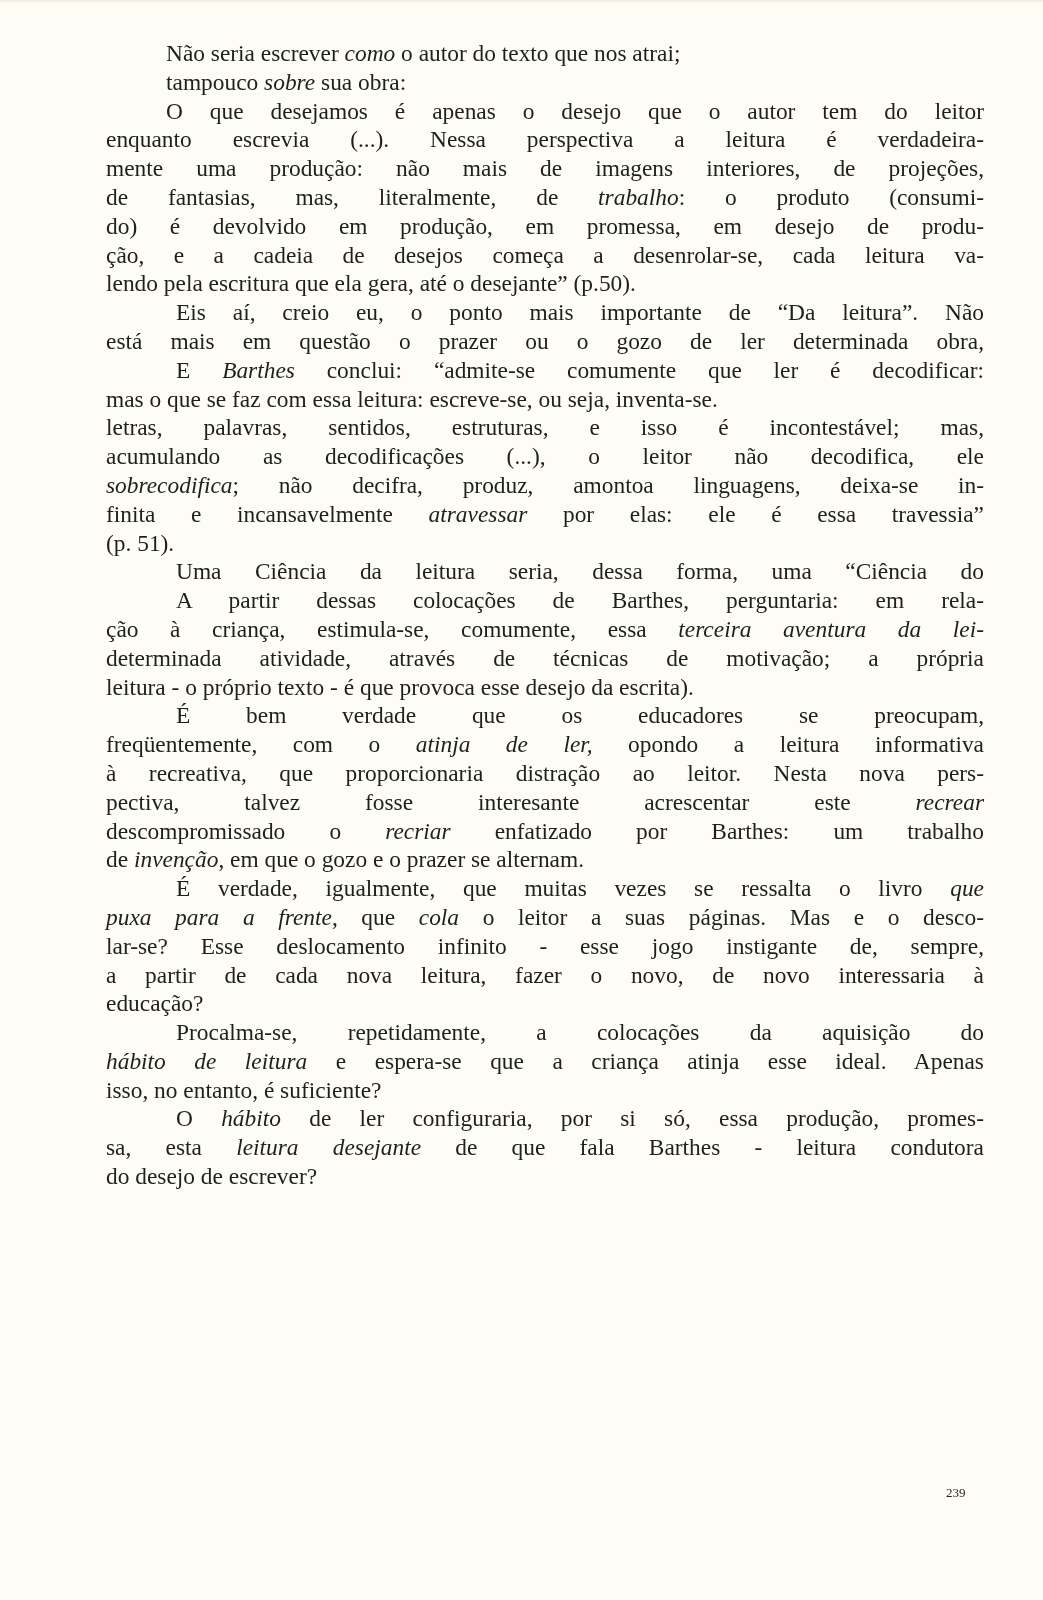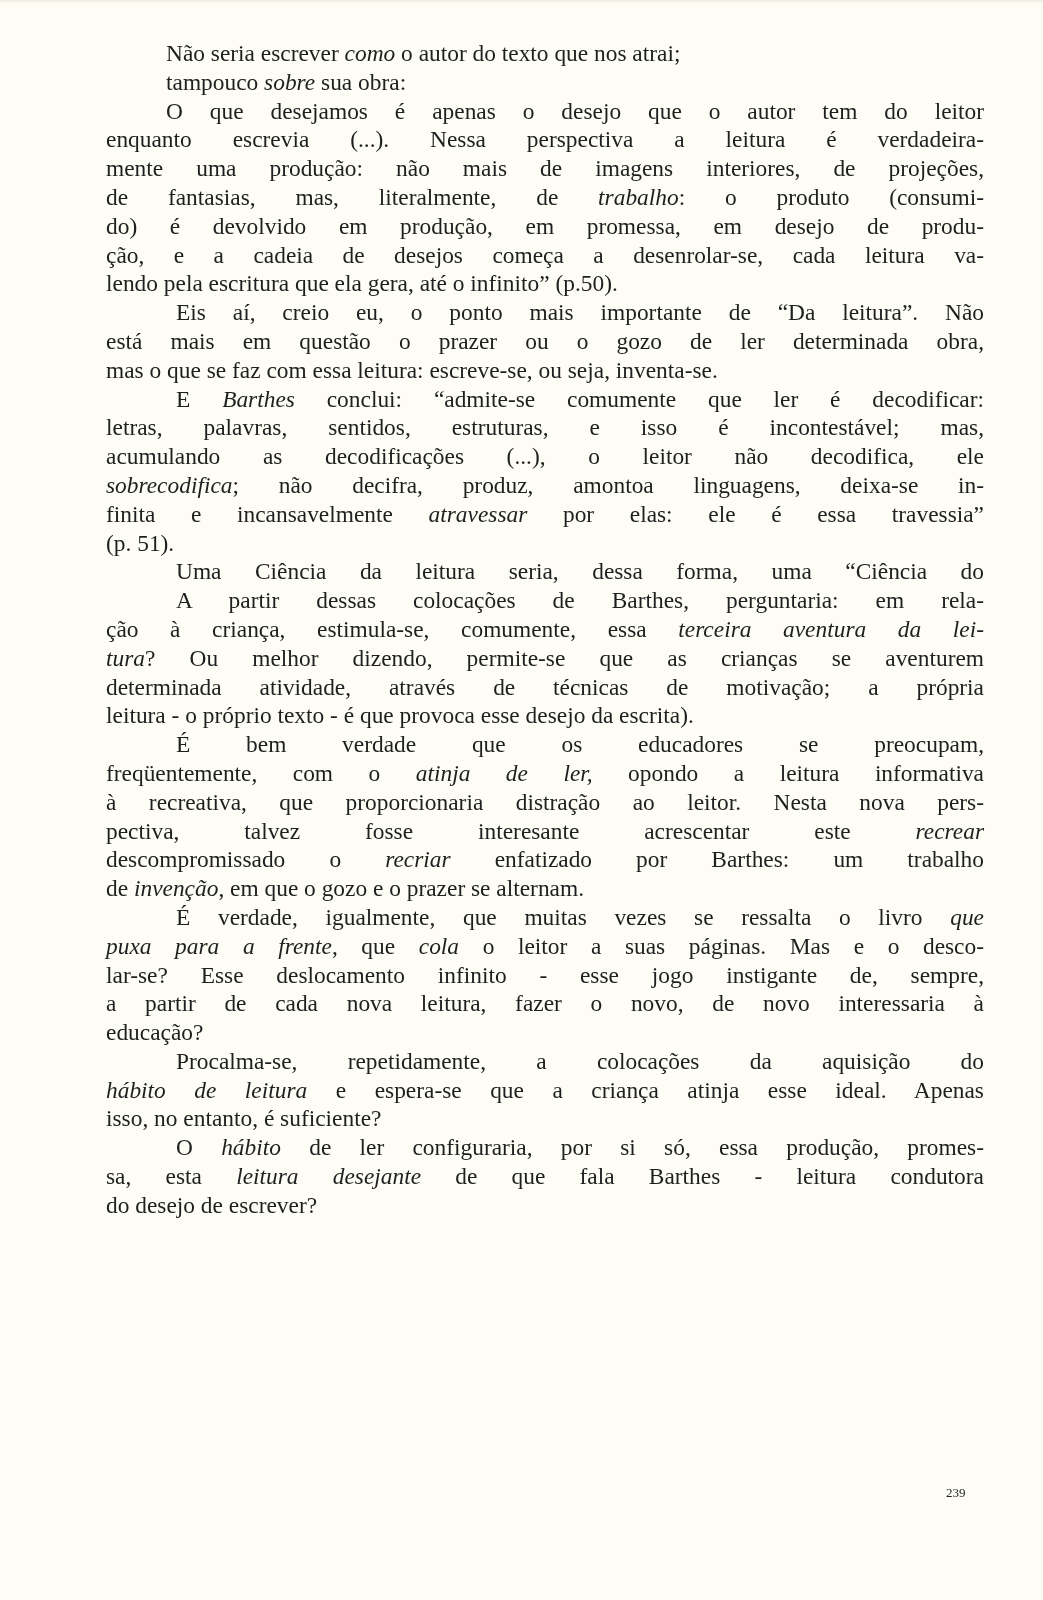--- a/index.html
+++ b/index.html
@@ -59,34 +59,33 @@
 
 <div class="page" id="page-body">
     <div class="line qline"><span>Não seria escrever </span><em>como</em><span>  o autor do texto que nos atrai;</span></div>
     <div class="line qline last"><span>tampouco </span><em>sobre</em><span>  sua obra:</span></div>
     <div class="line ind1"><span>O que desejamos é apenas  o desejo que o autor tem  do leitor</span></div>
     <div class="line "><span>enquanto escrevia (...). Nessa perspectiva a  leitura é verdadeira-</span></div>
     <div class="line "><span>mente uma produção: não mais de imagens interiores, de projeções,</span></div>
     <div class="line "><span>de fantasias, mas,  literalmente, de </span><em>trabalho</em><span>: o produto (consumi-</span></div>
     <div class="line "><span>do) é devolvido em produção, em promessa, em desejo de  produ-</span></div>
     <div class="line "><span>ção, e a cadeia de desejos começa a desenrolar-se, cada leitura va-</span></div>
-    <div class="line last"><span>lendo pela escritura que ela gera, até o infinito” (p.50).</span></div>
+    <div class="line last"><span>lendo pela escritura que ela gera, até o desejante” (p.50).</span></div>
     <div class="line ind2"><span>Eis aí, creio eu, o ponto mais importante de “Da leitura”. Não</span></div>
     <div class="line "><span>está mais em  questão o prazer ou o gozo de ler determinada obra,</span></div>
+    <div class="line ind2"><span>E </span><em>Barthes</em><span> conclui: “admite-se comumente que ler é decodificar:</span></div>
     <div class="line last"><span>mas o que se faz com essa leitura: escreve-se, ou seja, inventa-se.</span></div>
-    <div class="line ind2"><span>E </span><em>Barthes</em><span> conclui: “admite-se comumente que ler é decodificar:</span></div>
     <div class="line "><span>letras, palavras, sentidos, estruturas, e isso é  incontestável; mas,</span></div>
     <div class="line "><span>acumulando as decodificações (...), o leitor não decodifica, ele</span></div>
     <div class="line "><em>sobrecodifica</em><span>; não decifra, produz, amontoa linguagens, deixa-se in-</span></div>
     <div class="line "><span>finita e incansavelmente </span><em>atravessar</em><span>  por elas: ele é essa travessia”</span></div>
     <div class="line last"><span>(p. 51).</span></div>
     <div class="line ind2"><span>Uma Ciência da leitura seria, dessa forma, uma “Ciência do</span></div>
     <div class="line ind2"><span>A partir dessas colocações de Barthes, perguntaria: em rela-</span></div>
     <div class="line "><span>ção à criança, estimula-se, comumente, essa </span><em>terceira aventura da lei-</em></div>
-    <div class="line "><em>tura</em><span>? Ou melhor dizendo, permite-se que as crianças se aventurem</span></div>
     <div class="line "><span>determinada atividade, através de técnicas de motivação; a própria</span></div>
     <div class="line last"><span>leitura -  o próprio texto -  é que provoca esse desejo da escrita).</span></div>
     <div class="line ind2"><span>É  bem  verdade  que  os  educadores  se  preocupam,</span></div>
     <div class="line "><span>freqüentemente, com o </span><em>atinja de ler,</em><span>  opondo a leitura informativa</span></div>
     <div class="line "><span>à recreativa, que  proporcionaria distração ao leitor. Nesta nova pers-</span></div>
     <div class="line "><span>pectiva, talvez fosse interesante acrescentar este  </span><em>recrear</em></div>
     <div class="line "><span>descompromissado  o  </span><em>recriar</em><span>  enfatizado por Barthes: um trabalho</span></div>
     <div class="line last"><span>de  </span><em>invenção</em><span>, em que o gozo e o prazer se alternam.</span></div>
     <div class="line ind2"><span>É verdade, igualmente, que muitas vezes se ressalta o livro </span><em>que</em></div>
     <div class="line "><em>puxa para a frente</em><span>, que </span><em>cola</em><span> o leitor a suas páginas. Mas e o desco-</span></div>

